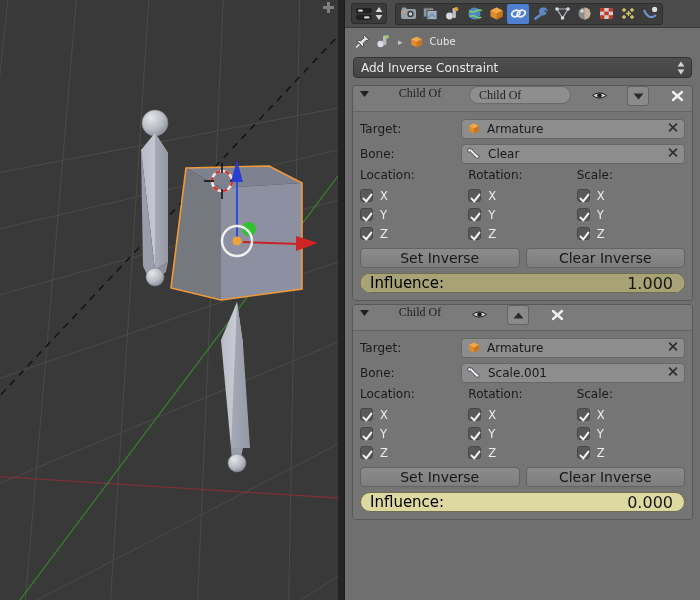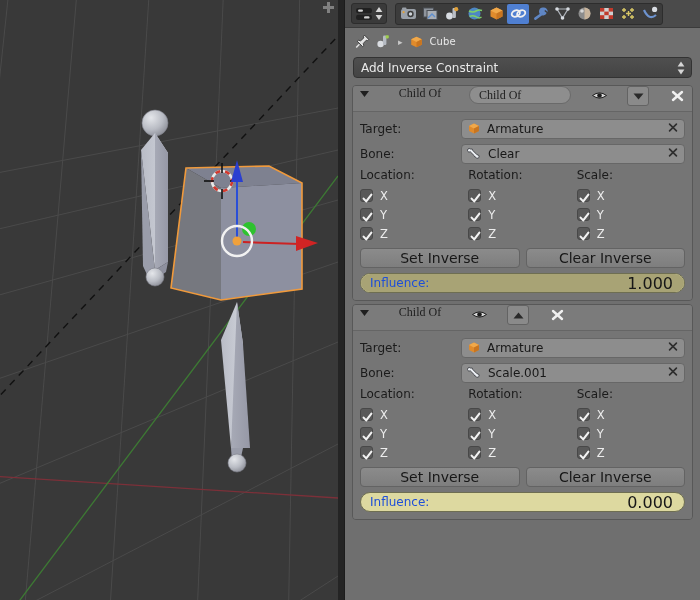--- a/index.html
+++ b/index.html
@@ -168,21 +168,21 @@
     border: 1px solid #6e6e52;
     position: relative; overflow: hidden; cursor: ew-resize;
     background: #ddd9a0;
   }
   .slider .fill {
     position: absolute; left: 0; top: 0; bottom: 0;
     background: #a8a375;
   }
   .slider .s-label {
     position: absolute; left: 9px; top: 50%; transform: translateY(-50%);
-    color: #1d4ed8; font-size: 12px;
+    color: #000000; font-size: 15px;
   }
   .slider .s-value {
     position: absolute; right: 11px; top: 50%; transform: translateY(-50%);
     color: #171717; font-size: 16px;
   }
 </style>
 </head>
 <body>
 
 <div id="app">

